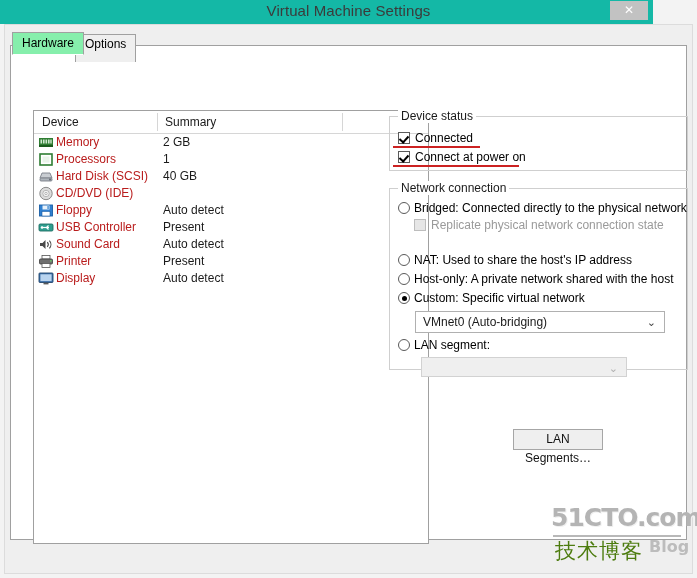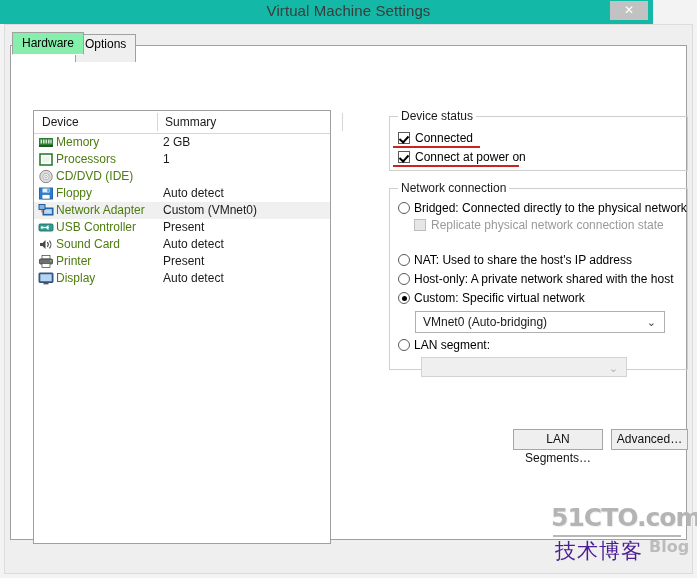--- a/index.html
+++ b/index.html
@@ -95,21 +95,21 @@
     z-index: 6;
     border-bottom: 1px solid #ffffff;
   }
   #tab-hardware { left: 0; }
   #tab-options { left: 63px; top: 2px; height: 28px; line-height: 19px; }
 
   
   #device-list {
     position: absolute;
     left: 22px; top: 64px;
-    width: 298px; height: 434px;
+    width: 396px; height: 434px;
     background: #ffffff;
     border: 1px solid #a0a0a0;
     box-sizing: border-box;
   }
   #list-header {
     position: relative;
     height: 22px;
     border-bottom: 1px solid #d6d6d6;
     background: #fff;
   }
@@ -146,21 +146,21 @@
   .row .icon-box {
     position: absolute;
     left: 4px; top: 1px;
     width: 16px; height: 15px;
   }
   .row .dev-name {
     position: absolute;
     left: 22px; top: 0;
     height: 17px; line-height: 17px;
     font-size: 12px;
-    color: #4d7c0f;
+    color: #b91c1c;
   }
   .row .dev-sum {
     position: absolute;
     left: 129px; top: 0;
     height: 17px; line-height: 17px;
     font-size: 12px;
     color: #1a1a1a;
   }
 
   
@@ -338,21 +338,21 @@
     position: absolute;
     left: 2px; top: 32px;
     width: 128px; height: 2px;
     background: #b8b8b8;
   }
   #wm-cn {
     position: absolute;
     left: 4px; top: 34px;
     font-size: 21px;
     font-family: "DejaVu Sans", sans-serif;
-    color: #4c1d95;
+    color: #4d7c0f;
     letter-spacing: 1px;
   }
   #wm-blog {
     position: absolute;
     left: 98px; top: 34px;
     font-size: 16px;
     font-weight: bold;
     font-family: "DejaVu Sans", sans-serif;
     color: #bcbcbc;
   }
@@ -405,46 +405,45 @@
           <div class="row">
             <span class="icon-box"><svg width="16" height="15" viewBox="0 0 16 15" xmlns="http://www.w3.org/2000/svg">
                 <rect x="2" y="2" width="12" height="11" fill="#fff" stroke="#2f7d32" stroke-width="1.6"></rect>
                 <rect x="4.5" y="4.5" width="7" height="6" fill="#eaf4ea"></rect>
               </svg></span>
             <span class="dev-name">Processors</span>
             <span class="dev-sum">1</span>
           </div>
           <div class="row">
             <span class="icon-box"><svg width="16" height="15" viewBox="0 0 16 15" xmlns="http://www.w3.org/2000/svg">
+                <path d="M2 9 L4 4 H12 L14 9 Z" fill="#c9cdd2" stroke="#7a8089" stroke-width="0.9"></path>
+                <rect x="2" y="9" width="12" height="3" rx="1" fill="#aeb4bb" stroke="#7a8089" stroke-width="0.9"></rect>
+                <circle cx="12" cy="10.5" r="0.9" fill="#5d646c"></circle>
+              </svg></span>
+            <span class="dev-name">Hard Disk (SCSI)</span>
+            <span class="dev-sum">40 GB</span>
+          </div>
+          <div class="row">
+            <span class="icon-box"><svg width="16" height="15" viewBox="0 0 16 15" xmlns="http://www.w3.org/2000/svg">
                 <circle cx="8" cy="7.5" r="6.2" fill="#dcdcdc" stroke="#8a8a8a" stroke-width="1"></circle>
                 <circle cx="8" cy="7.5" r="3.2" fill="#f4f4f4" stroke="#a8a8a8" stroke-width="0.8"></circle>
                 <circle cx="8" cy="7.5" r="1.2" fill="#ffffff" stroke="#999" stroke-width="0.7"></circle>
               </svg></span>
             <span class="dev-name">CD/DVD (IDE)</span>
           </div>
           <div class="row">
             <span class="icon-box"><svg width="16" height="15" viewBox="0 0 16 15" xmlns="http://www.w3.org/2000/svg">
                 <rect x="1.5" y="2" width="13" height="11" fill="#2f7fd0" stroke="#1b5fa6" stroke-width="0.9"></rect>
                 <rect x="4.5" y="2.5" width="7" height="4" fill="#e8f1fa"></rect>
                 <rect x="9.3" y="3" width="1.6" height="3" fill="#5b9bd5"></rect>
                 <rect x="4" y="8.5" width="8" height="4.5" fill="#ffffff" stroke="#1b5fa6" stroke-width="0.6"></rect>
               </svg></span>
             <span class="dev-name">Floppy</span>
             <span class="dev-sum">Auto detect</span>
           </div>
-          <div class="row selected">
-            <span class="icon-box"><svg width="16" height="15" viewBox="0 0 16 15" xmlns="http://www.w3.org/2000/svg">
-                <rect x="5" y="5" width="10" height="7" fill="#2f7fd0" stroke="#184f86" stroke-width="0.9"></rect>
-                <rect x="6.2" y="6.2" width="7.6" height="4.6" fill="#bcd9f2"></rect>
-                <rect x="1" y="1.5" width="6" height="5" fill="#7fb6e8" stroke="#184f86" stroke-width="0.9"></rect>
-                <path d="M4 6.5 V9 H5" stroke="#e05a2b" stroke-width="1.1" fill="none"></path>
-              </svg></span>
-            <span class="dev-name">Network Adapter</span>
-            <span class="dev-sum">Custom (VMnet0)</span>
-          </div>
           <div class="row">
             <span class="icon-box"><svg width="16" height="15" viewBox="0 0 16 15" xmlns="http://www.w3.org/2000/svg">
                 <rect x="1" y="4" width="14" height="7" rx="1.2" fill="#2f9e8f" stroke="#1d6d62" stroke-width="0.9"></rect>
                 <path d="M4 7.5 H11" stroke="#ffffff" stroke-width="1.2"></path>
                 <circle cx="4" cy="7.5" r="1.3" fill="#ffffff"></circle>
                 <path d="M8.5 7.5 L10.5 5.5 M8.5 7.5 L10.5 9.5" stroke="#ffffff" stroke-width="1.1" fill="none"></path>
               </svg></span>
             <span class="dev-name">USB Controller</span>
             <span class="dev-sum">Present</span>
           </div>
@@ -537,21 +536,20 @@
         <span class="rd-label">LAN segment:</span>
       </div>
 
       <div class="combo disabled" id="combo-lanseg">
         <span class="txt"></span>
         <span class="chev">⌄</span>
       </div>
     </div>
 
     <div class="btn" id="btn-lan-segments">LAN Segments…</div>
-    <div class="btn" id="btn-advanced">Advanced…</div>
   </div>
 
   <div class="btn" id="btn-ok">OK</div>
   <div class="btn" id="btn-cancel">Cancel</div>
   <div class="btn" id="btn-help">Help</div>
 </div>
 
 <div id="watermark">
   <div id="wm-main">51CTO.com</div>
   <div id="wm-underline"></div>

